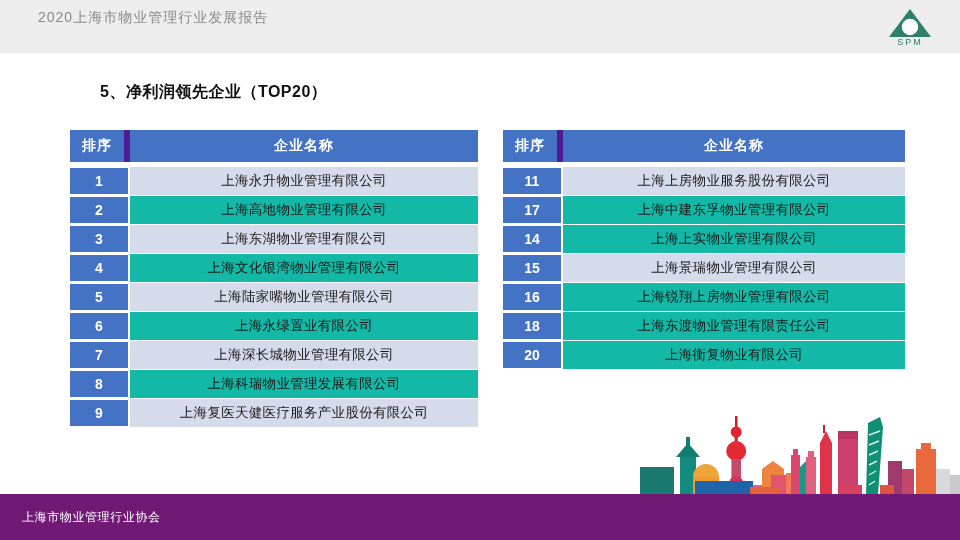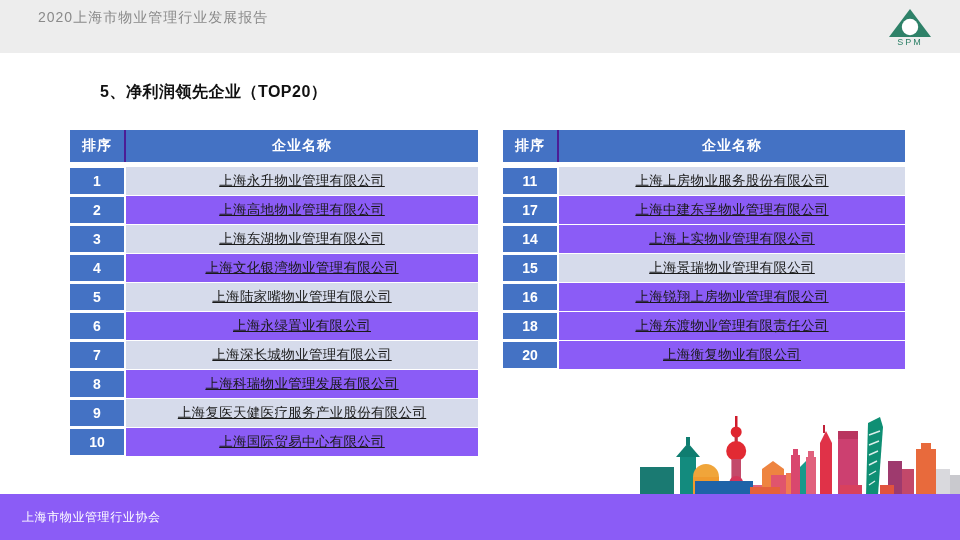--- a/index.html
+++ b/index.html
@@ -50,21 +50,21 @@
   .rank-table .th-rank,
   .rank-table .th-name{
     background:#4472c4;
     color:#ffffff;
     font-weight:bold;
     font-size:14px;
     height:30px;
     text-align:center;
     letter-spacing:1px;
   }
-  .rank-table .th-rank{width:52px;border-right:2px solid #4c1d95;}
+  .rank-table .th-rank{width:52px;border-right:6px solid #4c1d95;}
 
   .rank-table td{
     height:26px;
     padding:0;
     text-align:center;
     color:#1a1a1a;
   }
   .rank-table .c-rank{
     width:52px;
     background:#4472c4;
@@ -72,39 +72,38 @@
     font-weight:bold;
     font-size:14px;
     border-right:2px solid #ffffff;
     border-top:1px solid #ffffff;
     border-bottom:1px solid #ffffff;
   }
   .rank-table .c-name{
     background:#eef1f8;
     font-size:13.5px;
     letter-spacing:0.3px;
-    text-decoration:underline;
   }
   .rank-table tr.odd .c-name{background:#d6dbeb;}
-  .rank-table tr.even .c-name{background:#8b5cf6;}
+  .rank-table tr.even .c-name{background:#14b8a6;}
 
   
   .hdr-gap{height:3px;}
   .hdr-gap td{height:3px;background:#ffffff;padding:0;}
 
   
   #skyline{
     position:absolute;left:640px;top:415px;width:320px;height:80px;
   }
   #skyline svg{display:block;}
 
   
   #footer-band{
     position:absolute;left:0;top:494px;width:960px;height:46px;
-    background:#8b5cf6;
+    background:#701a75;
   }
   #footer-text{
     position:absolute;left:22px;top:15px;
     font-size:12px;color:#ffffff;letter-spacing:0.6px;
     white-space:nowrap;
   }
 </style>
 </head>
 <body>
 
@@ -162,24 +161,20 @@
         <td class="c-name">上海深长城物业管理有限公司</td>
       </tr>
     <tr class="even">
         <td class="c-rank">8</td>
         <td class="c-name">上海科瑞物业管理发展有限公司</td>
       </tr>
     <tr class="odd">
         <td class="c-rank">9</td>
         <td class="c-name">上海复医天健医疗服务产业股份有限公司</td>
       </tr>
-    <tr class="even">
-        <td class="c-rank">10</td>
-        <td class="c-name">上海国际贸易中心有限公司</td>
-      </tr>
   </tbody>
 </table>
 
 <table class="rank-table" id="table-right">
   <thead>
     <tr>
       <th class="th-rank">排序</th>
       <th class="th-name">企业名称</th>
     </tr>
   </thead>

